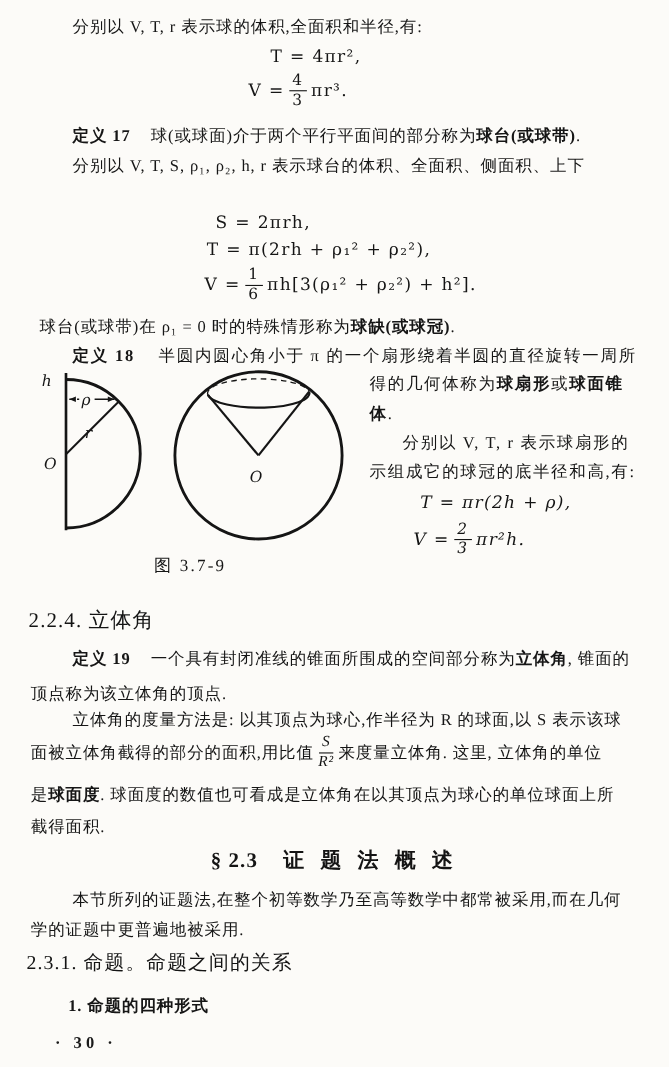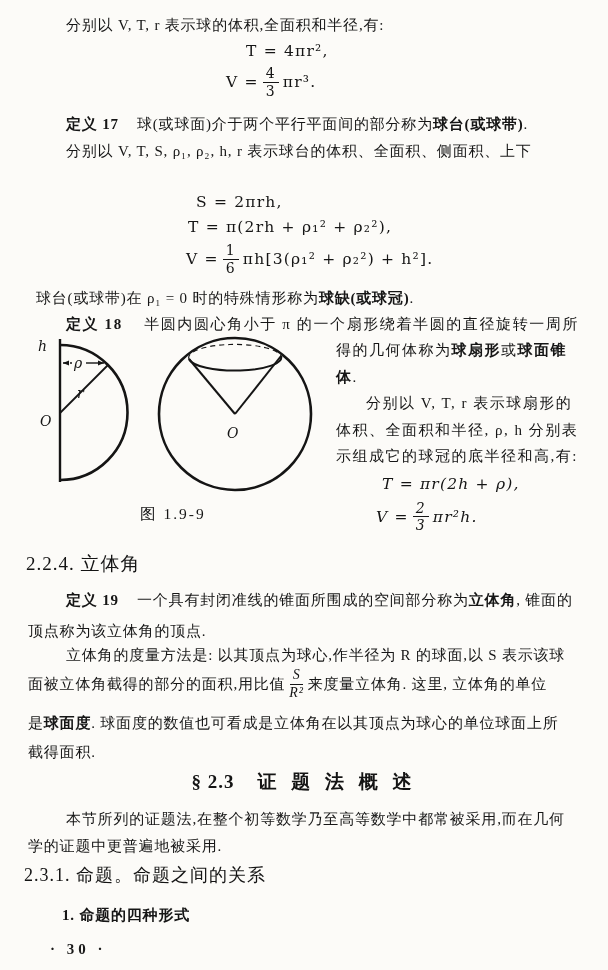--- a/index.html
+++ b/index.html
@@ -130,36 +130,33 @@
       <g stroke="#151515" fill="none">
         <circle cx="207" cy="80" r="76" stroke-width="2.6"></circle>
         <line x1="207" y1="80" x2="161" y2="25" stroke-width="2"></line>
         <line x1="207" y1="80" x2="253" y2="22" stroke-width="2"></line>
         <path d="M 161 25 A 46 13 0 0 0 253 22" stroke-width="2"></path>
         <path d="M 161 25 A 46 13 0 0 1 253 22" stroke-width="1.2" stroke-dasharray="5 4"></path>
       </g>
       <text x="199" y="104" font-size="16">O</text>
     </svg>
     <div class="caption">
-      <span>图  1.9-9</span>
+      <span>图  3.7-9</span>
     </div>
   </div>
 
   <div class="rightcol">
     <div class="rline">
       <span>得的几何体称为</span><span class="bd">球扇形</span><span>或</span><span class="bd">球面锥</span>
     </div>
     <div class="rline">
       <span class="bd">体</span><span>.</span>
     </div>
     <div class="rline" style="padding-left:30px;">
       <span>分别以 V, T, r 表示球扇形的</span>
-    </div>
-    <div class="rline">
-      <span>体积、全面积和半径, ρ, h 分别表</span>
     </div>
     <div class="rline">
       <span>示组成它的球冠的底半径和高,有:</span>
     </div>
     <div class="rformula" style="padding-left:46px;margin-top:5px;">
       <span>T = πr(2h + ρ),</span>
     </div>
     <div class="rformula" style="padding-left:40px;margin-top:8px;">
       <span>V =</span>
       <span class="frac">

